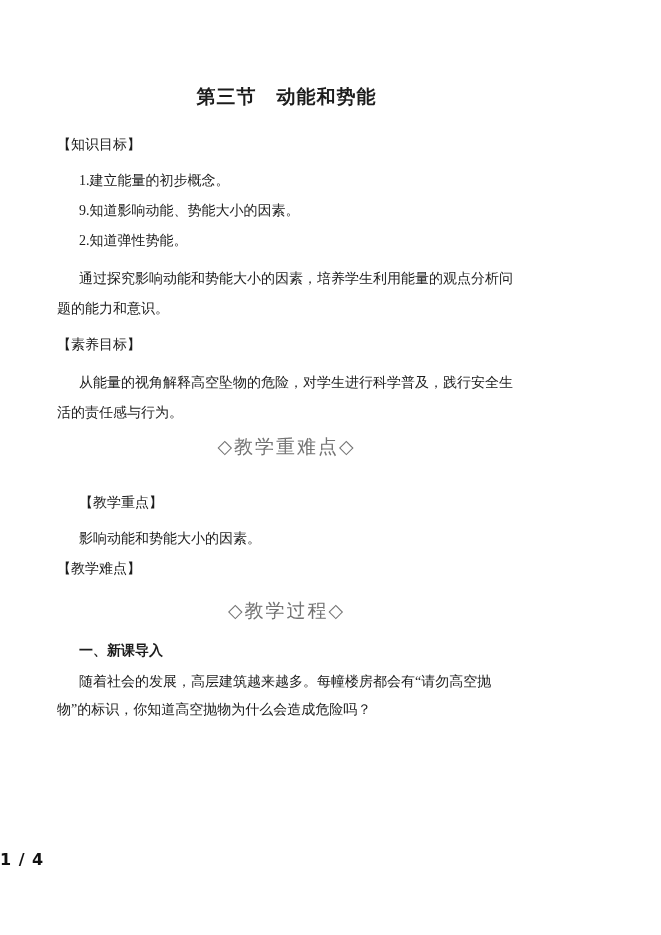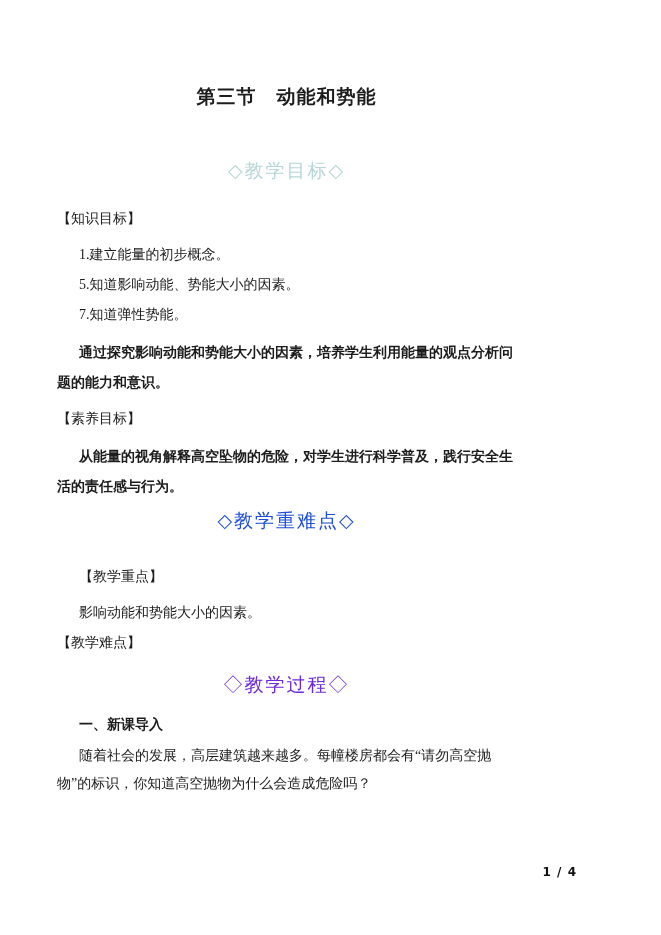--- a/index.html
+++ b/index.html
@@ -39,73 +39,72 @@
   .t-points  { margin-top: 6px;  }
   .t-process { margin-top: 14px; }
   .line {
     font-size: 14px;
     line-height: 30px;
     margin: 0;
   }
   .label    { margin-top: 6px; }
   .label-first { margin-top: 20px; }
   .item-first  { margin-top: 6px; }
-  .para     { margin-top: 8px; font-weight: bold; }
+  .para     { margin-top: 8px; }
   .ind      { text-indent: 22px; }
   .strong   { font-weight: bold; }
   .intro-heading { margin-top: 12px; }
   .flow-para {
     font-size: 14px;
     line-height: 28px;
     margin: 2px 0 0 0;
     text-indent: 22px;
   }
   .kp-focus-label { margin-top: 28px; }
   .footer {
     position: absolute;
     left: 0;
     right: 0;
-    bottom: 56px;
-    text-align: right;
+    bottom: 66px;
+    text-align: left;
     font-family: "DejaVu Sans", "Liberation Sans", sans-serif;
-    font-size: 12px;
+    font-size: 16px;
     font-weight: bold;
     letter-spacing: 1px;
     color: #111111;
   }
 </style>
 </head>
 <body>
 
 <div class="page">
   <div class="content">
 
     <p class="doc-title">第三节　动能和势能</p>
 
-    <p class="teal-heading t-goals accent" style="color: rgb(183, 214, 215);">◇教学目标◇</p>
 
     <p class="line label-first">【知识目标】</p>
 
     <p class="line ind item-first">1.建立能量的初步概念。</p>
-    <p class="line ind">5.知道影响动能、势能大小的因素。</p>
-    <p class="line ind">7.知道弹性势能。</p>
+    <p class="line ind">9.知道影响动能、势能大小的因素。</p>
+    <p class="line ind">2.知道弹性势能。</p>
 
     <p class="line ind para">通过探究影响动能和势能大小的因素，培养学生利用能量的观点分析问题的能力和意识。</p>
 
     <p class="line label">【素养目标】</p>
     <p class="line ind para">从能量的视角解释高空坠物的危险，对学生进行科学普及，践行安全生活的责任感与行为。</p>
 
-    <p class="teal-heading t-points accent" style="color: #1d4ed8;">◇教学重难点◇</p>
+    <p class="teal-heading t-points accent" style="color: #737373;">◇教学重难点◇</p>
 
     <p class="line ind kp-focus-label">【教学重点】</p>
     <p class="line ind label">影响动能和势能大小的因素。</p>
 
     <p class="line">【教学难点】</p>
 
-    <p class="teal-heading t-process accent" style="color: #6d28d9; font-family: Liberation Serif, serif;">◇教学过程◇</p>
+    <p class="teal-heading t-process accent" style="color: #737373;">◇教学过程◇</p>
 
     <p class="line ind strong intro-heading">一、新课导入</p>
     <p class="flow-para">随着社会的发展，高层建筑越来越多。每幢楼房都会有“请勿高空抛物”的标识，你知道高空抛物为什么会造成危险吗？</p>
 
   </div>
 
   <div class="footer">1 / 4</div>
 </div>
 
 </body></html>

